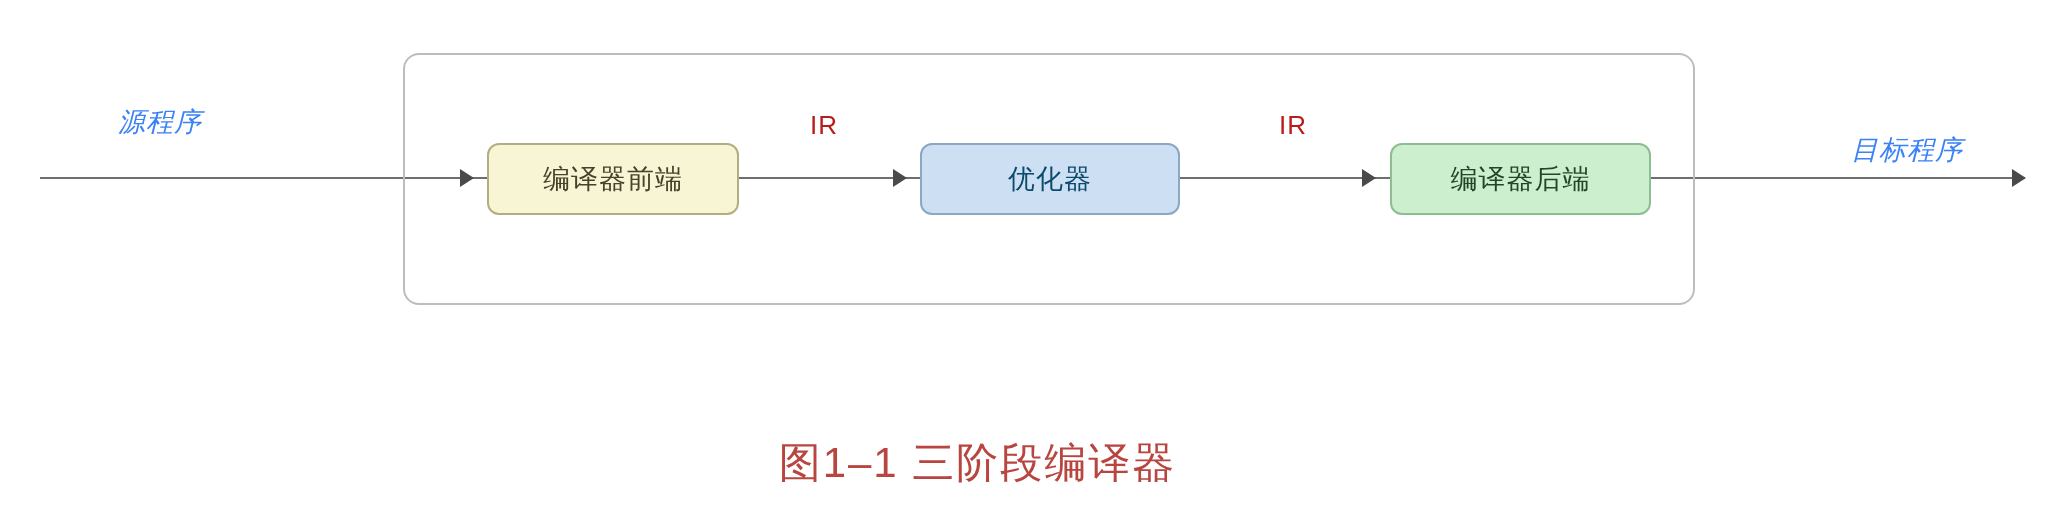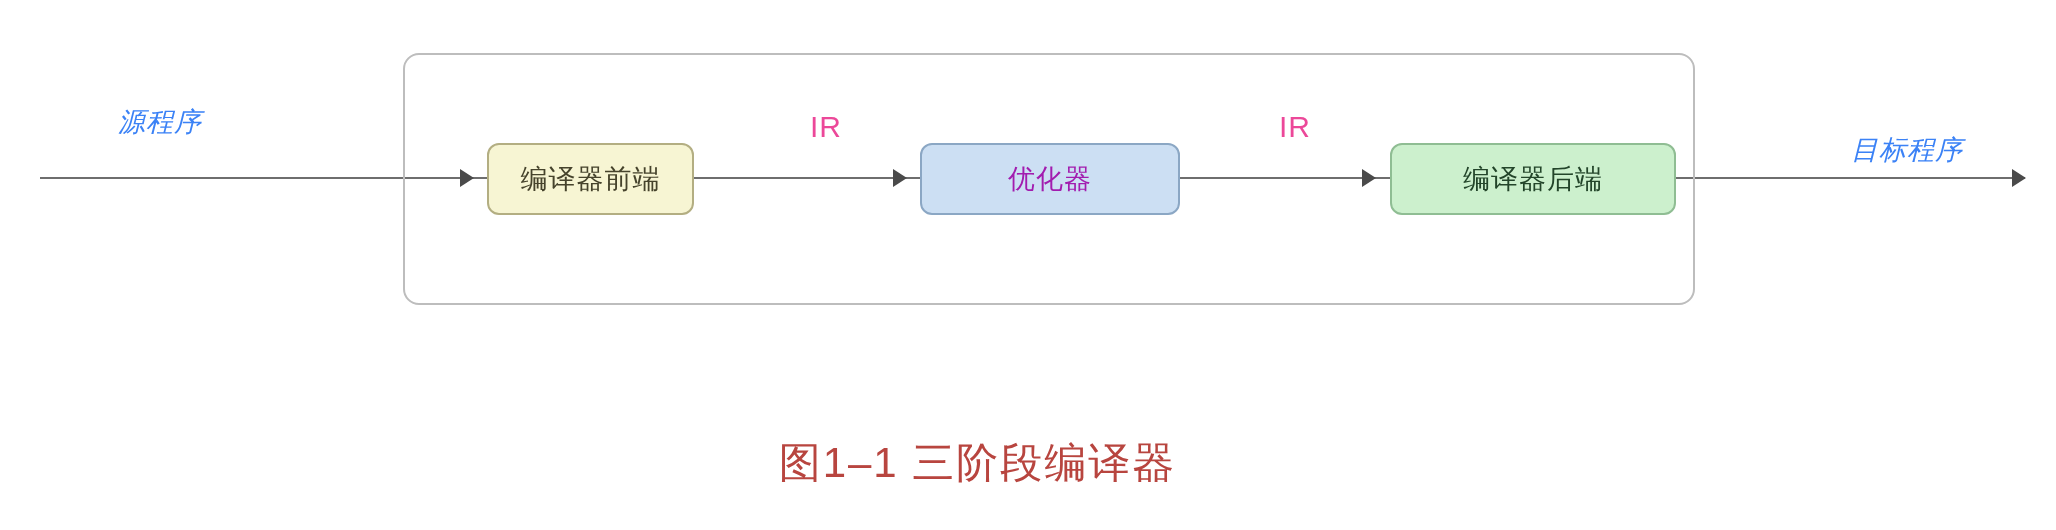--- a/index.html
+++ b/index.html
@@ -66,56 +66,56 @@
     display: flex;
     align-items: center;
     justify-content: center;
     font-size: 27px;
     letter-spacing: 1px;
     color: #3d3d3d;
     z-index: 3;
   }
   .box-frontend {
     left: 487px;
-    width: 207px;
+    width: 252px;
     background: #f7f5d3;
     border: 2px solid #b3ae82;
     color: #46432c;
   }
   .box-optimizer {
     left: 920px;
     width: 260px;
     background: #ccdff3;
     border: 2px solid #8ba7c4;
-    color: #a21caf;
+    color: #0c4a6e;
   }
   .box-backend {
     left: 1390px;
-    width: 286px;
+    width: 261px;
     background: #ccf0cd;
     border: 2px solid #8fbd93;
     color: #23452a;
   }
 
   
   .edge-label {
     position: absolute;
     font-size: 27px;
     color: #3b82f6;
     letter-spacing: 1px;
     white-space: nowrap;
     font-style: italic;
   }
   .label-source  { left: 118px;  top: 104px; }
   .label-target  { left: 1851px; top: 104px; margin-top: 28px; }
 
   .ir-label {
     position: absolute;
-    font-size: 30px;
-    color: #ec4899;
+    font-size: 26px;
+    color: #b91c1c;
     letter-spacing: 1px;
     white-space: nowrap;
   }
   .ir-1 { left: 810px;  top: 110px; }
   .ir-2 { left: 1279px; top: 110px; }
 
   
   .figure-caption {
     position: absolute;
     left: 0;

